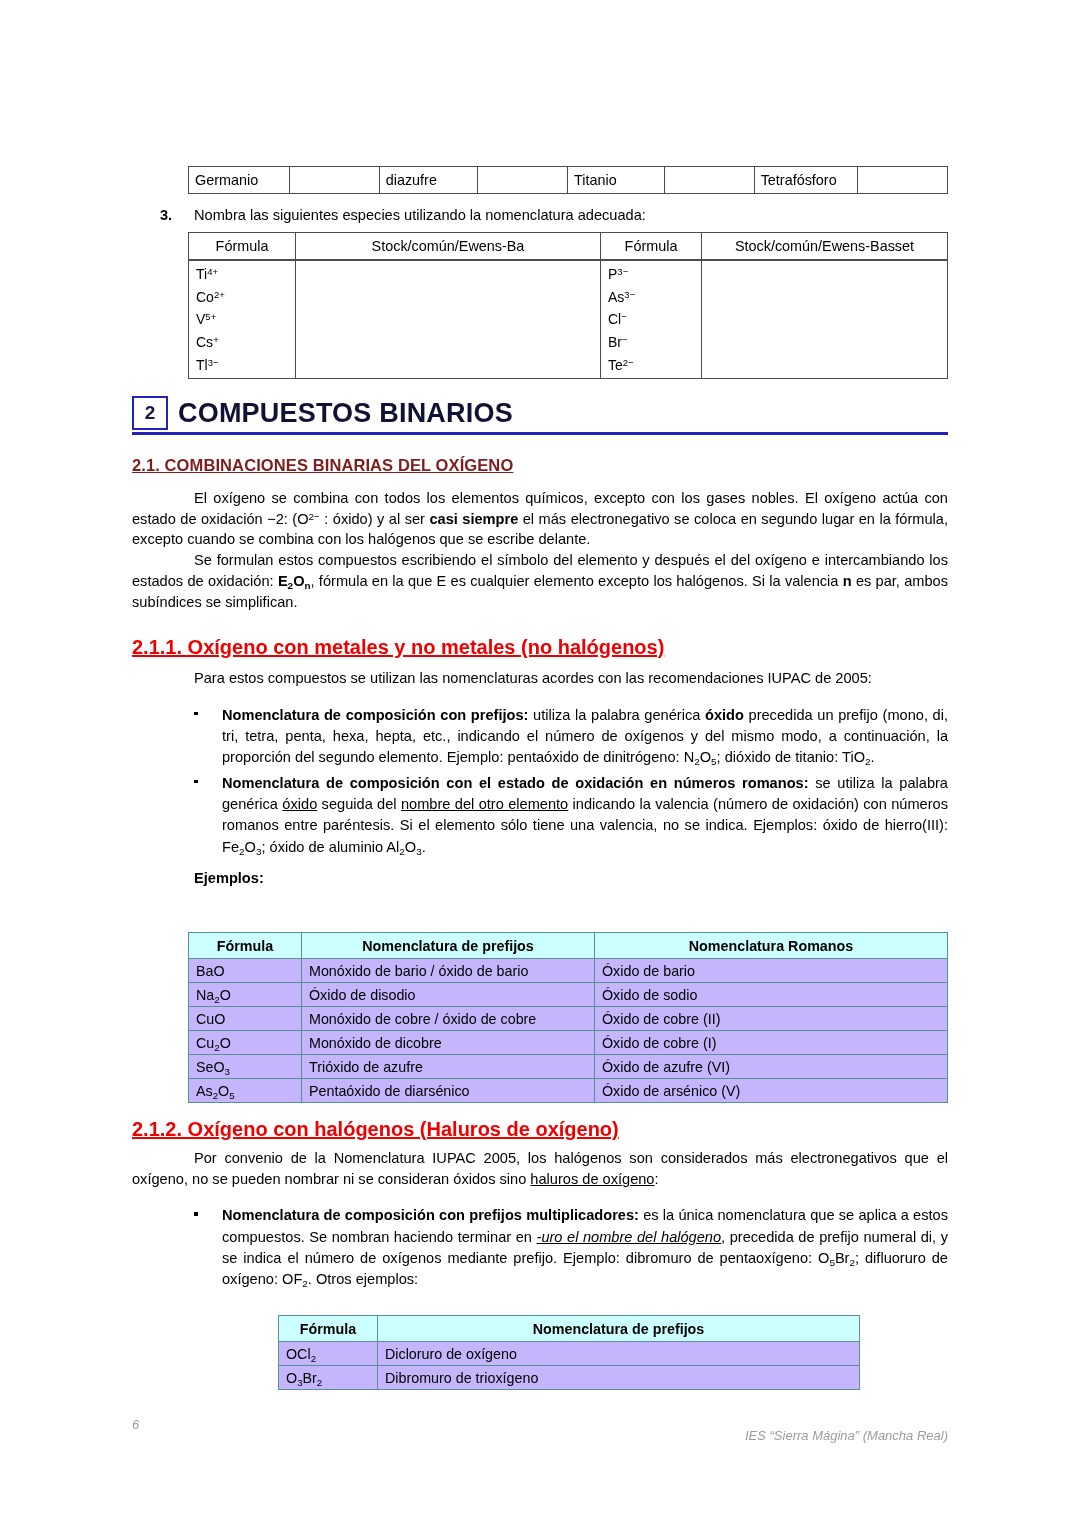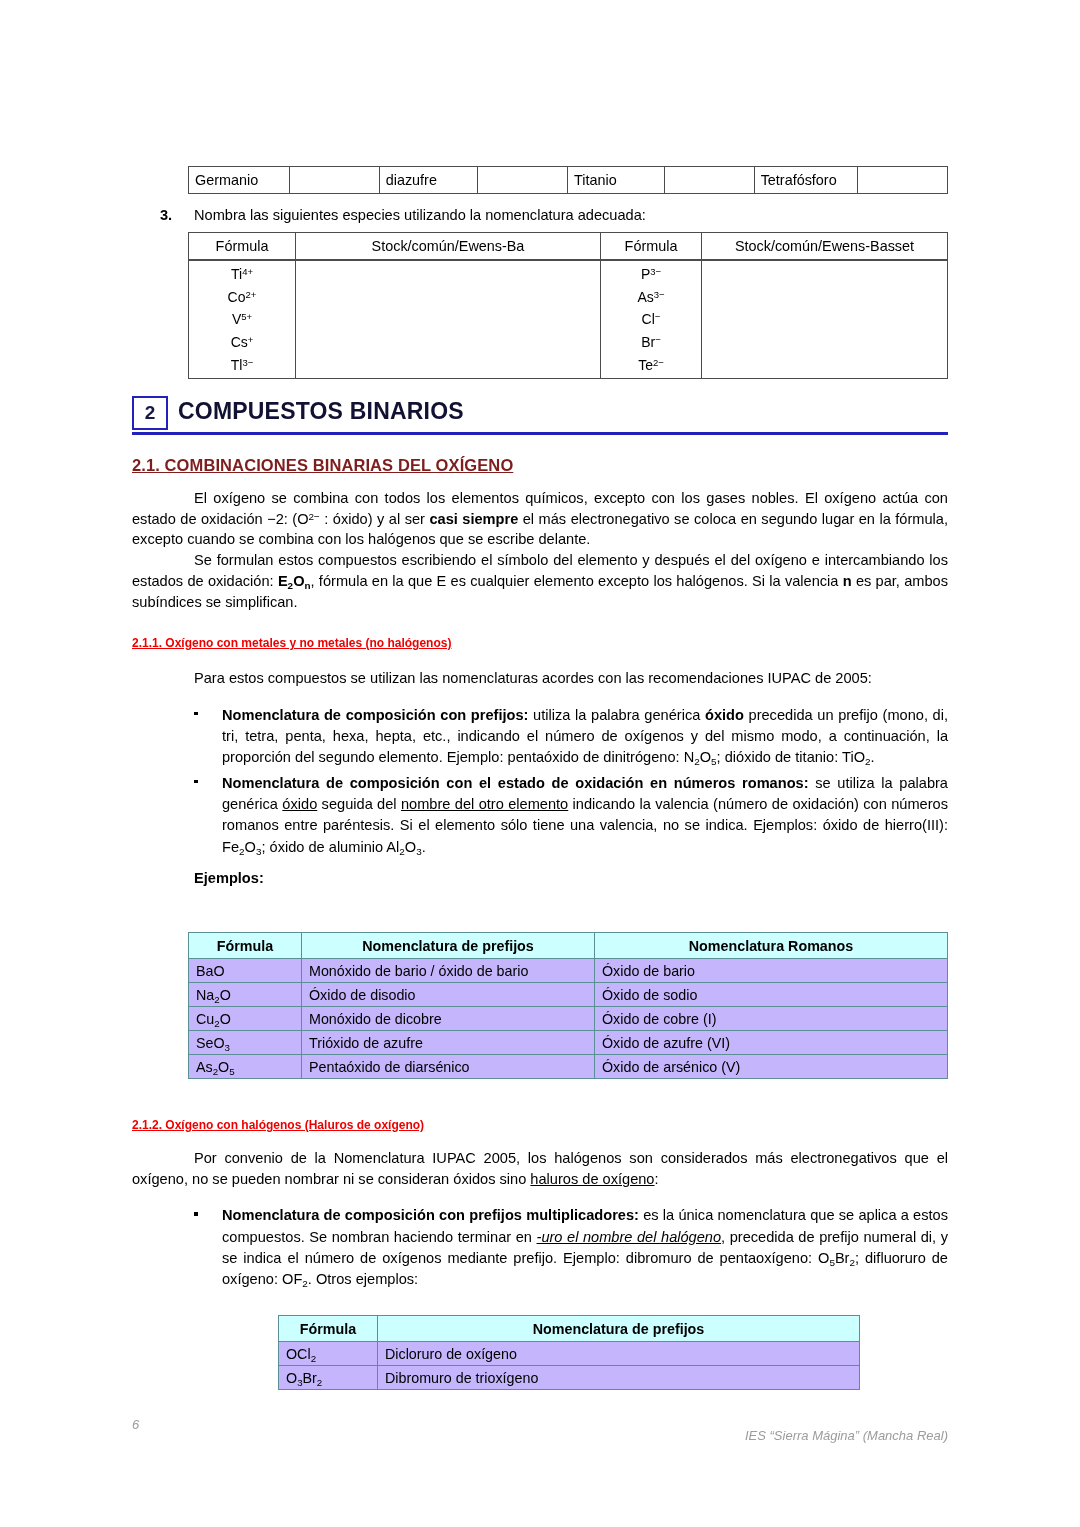--- a/index.html
+++ b/index.html
@@ -82,21 +82,20 @@
     top: 232px;
     width: 760px;
     border-collapse: collapse;
     font-size: 14.4px;
   }
   .tbl-ex3 th, .tbl-ex3 td {
     border: 1px solid #4c4c4c;
     padding: 2px 7px;
     vertical-align: top;
     font-weight: normal;
-    text-align: center;
   }
   .tbl-ex3 thead th {
     text-align: center;
     height: 22px;
     vertical-align: middle;
     border-bottom: 2px solid #4c4c4c;
   }
   .tbl-ex3 .c-formula { width: 92px; }
   .tbl-ex3 .c-wide1 { width: 290px; }
   .tbl-ex3 .c-formula2 { width: 86px; }
@@ -122,21 +121,21 @@
     font-weight: bold;
     color: #17174d;
     display: flex;
     align-items: center;
     justify-content: center;
   }
   .chapter .chtitle {
     position: absolute;
     left: 46px;
     top: 2px;
-    font-size: 23px;
+    font-size: 27px;
     font-weight: bold;
     letter-spacing: 0.2px;
     color: #111133;
   }
   .chapter .chrule {
     position: absolute;
     left: 0;
     top: 36px;
     width: 816px;
     height: 3px;
@@ -149,21 +148,21 @@
     left: 0;
     font-size: 16.5px;
     font-weight: bold;
     color: #7f1d1d;
     text-decoration: underline;
     letter-spacing: 0.1px;
   }
   .h3 {
     position: absolute;
     left: 0;
-    font-size: 12px;
+    font-size: 20px;
     font-weight: bold;
     color: #ef0000;
     text-decoration: underline;
   }
 
   
   .block { position: absolute; left: 0; width: 816px; }
 
   
   .bullet-row {
@@ -329,20 +328,25 @@
           <td>BaO</td>
           <td>Monóxido de bario / óxido de bario</td>
           <td>Óxido de bario</td>
         </tr>
         <tr>
           <td>Na<sub>2</sub>O</td>
           <td>Óxido de disodio</td>
           <td>Óxido de sodio</td>
         </tr>
         <tr>
+          <td>CuO</td>
+          <td>Monóxido de cobre / óxido de cobre</td>
+          <td>Óxido de cobre (II)</td>
+        </tr>
+        <tr>
           <td>Cu<sub>2</sub>O</td>
           <td>Monóxido de dicobre</td>
           <td>Óxido de cobre (I)</td>
         </tr>
         <tr>
           <td>SeO<sub>3</sub></td>
           <td>Trióxido de azufre</td>
           <td>Óxido de azufre (VI)</td>
         </tr>
         <tr>

